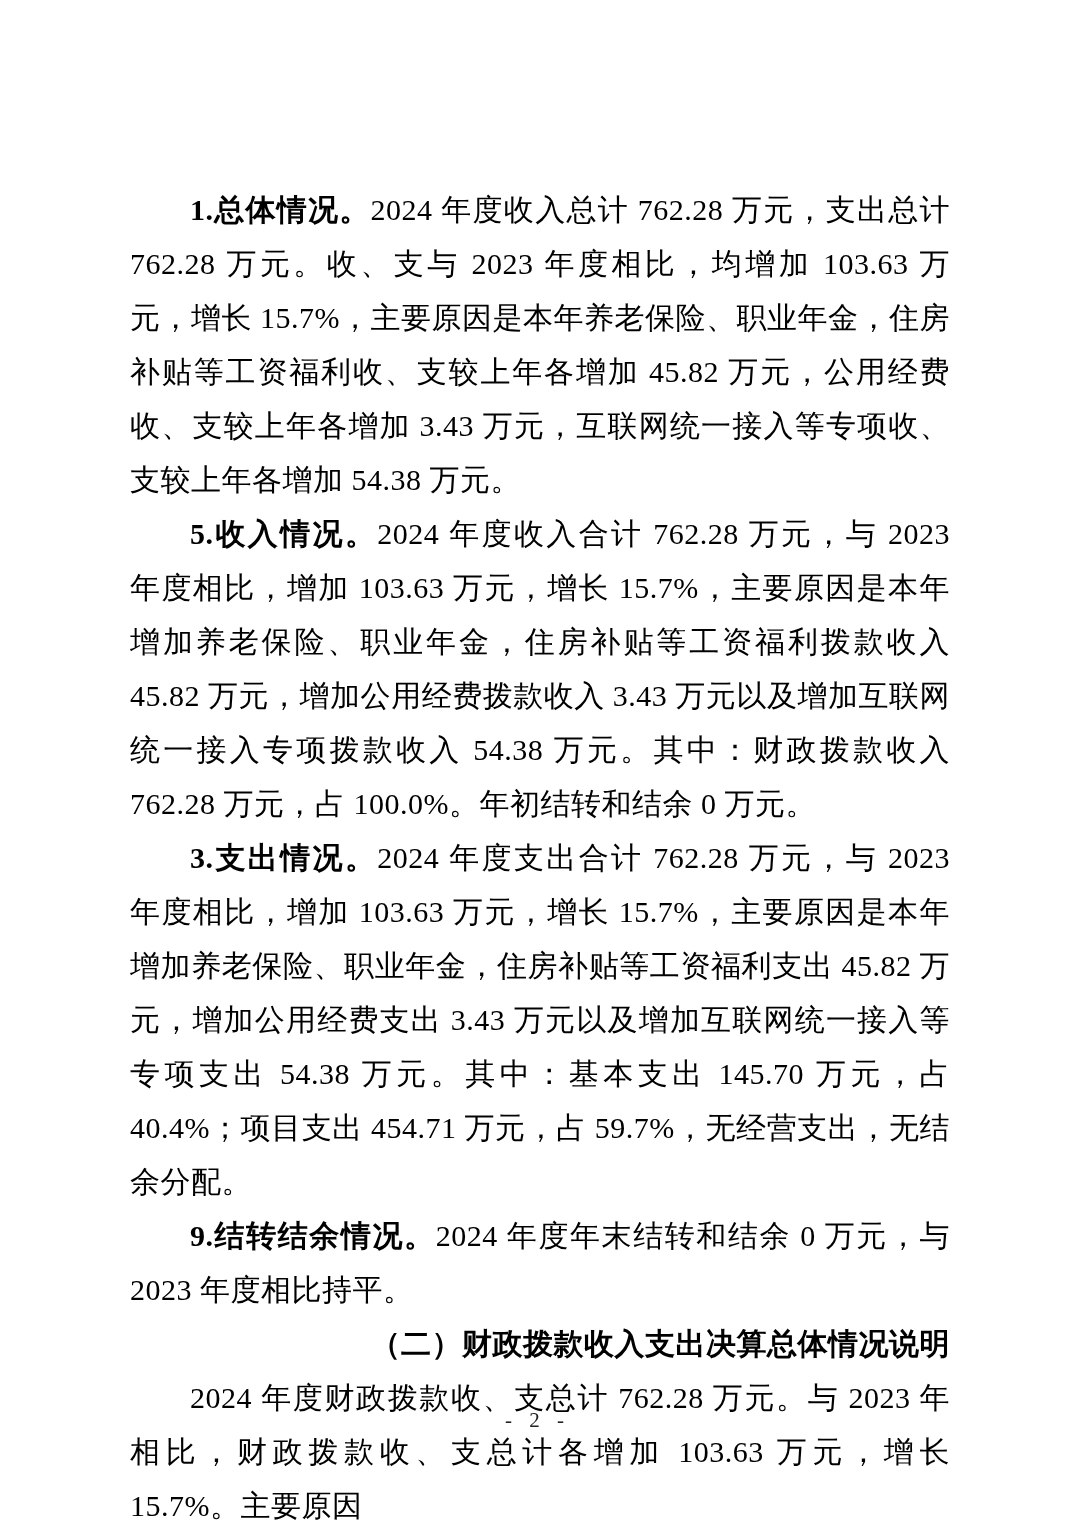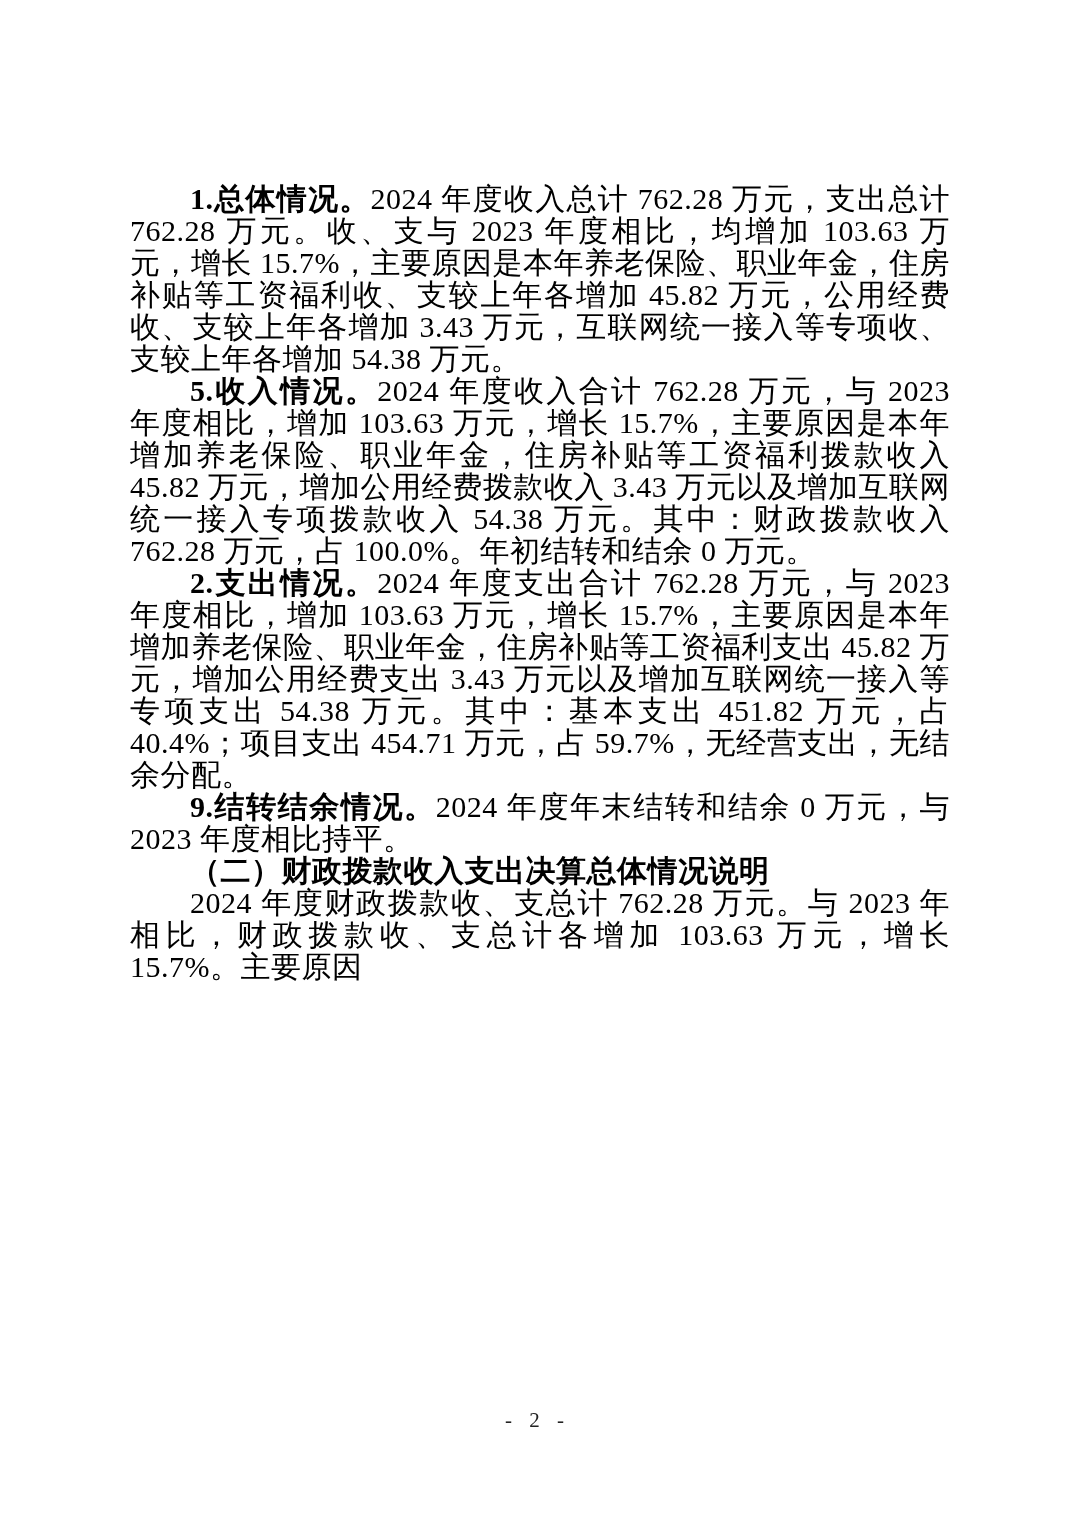--- a/index.html
+++ b/index.html
@@ -22,32 +22,32 @@
   }
   .body-text {
     position: absolute;
     top: 183px;
     left: 130px;
     width: 820px;
   }
   .para {
     margin: 0;
     font-size: 30px;
-    line-height: 32px;
+    line-height: 54px;
     text-indent: 2em;
     text-align: justify;
     text-justify: inter-ideograph;
     letter-spacing: 0.5px;
   }
   .para .lead {
     font-weight: bold;
   }
   .para.heading {
     font-weight: bold;
-    text-align: left;
+    text-align: right;
   }
   .page-footer {
     position: absolute;
     top: 1408px;
     left: 0;
     width: 1075px;
     text-align: center;
   }
   .page-number {
     font-size: 21px;
@@ -55,21 +55,21 @@
     letter-spacing: 6px;
   }
 </style>
 </head>
 <body>
 
 <div class="page">
   <main class="body-text" id="paragraphs">
       <p class="para"><b class="lead">1.总体情况。</b><span>2024 年度收入总计 762.28 万元，支出总计 762.28 万元。收、支与 2023 年度相比，均增加 103.63 万元，增长 15.7%，主要原因是本年养老保险、职业年金，住房补贴等工资福利收、支较上年各增加 45.82 万元，公用经费收、支较上年各增加 3.43 万元，互联网统一接入等专项收、支较上年各增加 54.38 万元。</span></p>
       <p class="para"><b class="lead">5.收入情况。</b><span>2024 年度收入合计 762.28 万元，与 2023 年度相比，增加 103.63 万元，增长 15.7%，主要原因是本年增加养老保险、职业年金，住房补贴等工资福利拨款收入 45.82 万元，增加公用经费拨款收入 3.43 万元以及增加互联网统一接入专项拨款收入 54.38 万元。其中：财政拨款收入 762.28 万元，占 100.0%。年初结转和结余 0 万元。</span></p>
-      <p class="para"><b class="lead">2.支出情况。</b><span>2024 年度支出合计 762.28 万元，与 2023 年度相比，增加 103.63 万元，增长 15.7%，主要原因是本年增加养老保险、职业年金，住房补贴等工资福利支出 45.82 万元，增加公用经费支出 3.43 万元以及增加互联网统一接入等专项支出 54.38 万元。其中：基本支出 451.82 万元，占 40.4%；项目支出 454.71 万元，占 59.7%，无经营支出，无结余分配。</span></p>
+      <p class="para"><b class="lead">3.支出情况。</b><span>2024 年度支出合计 762.28 万元，与 2023 年度相比，增加 103.63 万元，增长 15.7%，主要原因是本年增加养老保险、职业年金，住房补贴等工资福利支出 45.82 万元，增加公用经费支出 3.43 万元以及增加互联网统一接入等专项支出 54.38 万元。其中：基本支出 145.70 万元，占 40.4%；项目支出 454.71 万元，占 59.7%，无经营支出，无结余分配。</span></p>
       <p class="para"><b class="lead">9.结转结余情况。</b><span>2024 年度年末结转和结余 0 万元，与 2023 年度相比持平。</span></p>
       <p class="para heading"><b class="lead">（二）财政拨款收入支出决算总体情况说明</b></p>
       <p class="para"><span>2024 年度财政拨款收、支总计 762.28 万元。与 2023 年相比，财政拨款收、支总计各增加 103.63 万元，增长 15.7%。主要原因</span></p>
     </main>
   <footer class="page-footer">
     <span class="page-number">- 2 -</span>
   </footer>
 </div>
 
 </body></html>

